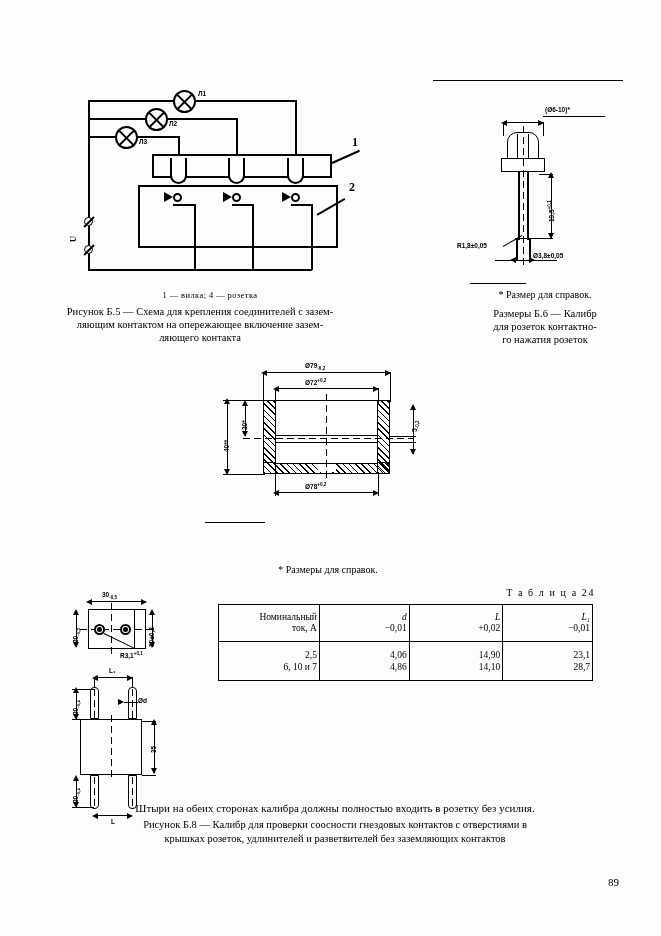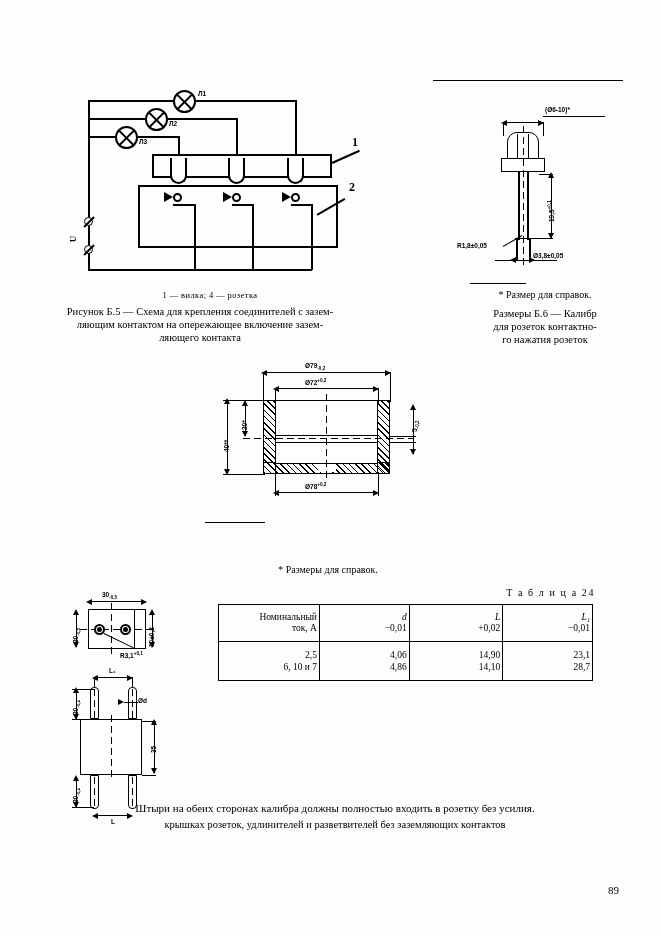--- a/index.html
+++ b/index.html
@@ -232,21 +232,21 @@
   table.gost th { height: 30px; vertical-align: middle; line-height: 11px; }
   table.gost td { height: 32px; vertical-align: middle; line-height: 12px; }
   .it { font-style: italic; }
 
   
   .fig-b8 { position: absolute; left: 58px; top: 585px; width: 160px; height: 235px; }
 
   
   .page-num {
     position: absolute;
-    right: 42px; bottom: 40px;
+    right: 42px; bottom: 48px;
     font-size: 11px;
   }
   .bottom-note {
     position: absolute;
     left: 80px; top: 790px;
     width: 510px;
     text-align: center;
     font-size: 11px;
     margin-top: 12px;
   }
@@ -600,17 +600,18 @@
     </div>
 
     <div class="ln h" style="left:36px; top:230px; width:38px; height:1px;"></div>
     <div class="arrowL" style="left:34px; top:228px;"></div>
     <div class="arrowR" style="left:69px; top:228px;"></div>
     <div class="dimtxt" style="left:53px; top:233px;">L</div>
   </div>
 
   <div class="bottom-note">Штыри на обеих сторонах калибра должны полностью входить в розетку без усилия.</div>
   <div class="bottom-caption">
+    <div>Рисунок Б.8 — Калибр для проверки соосности гнездовых контактов с отверстиями в</div>
     <div>крышках розеток, удлинителей и разветвителей без заземляющих контактов</div>
   </div>
 
   <div class="page-num">89</div>
 </div>
 
 </body></html>

